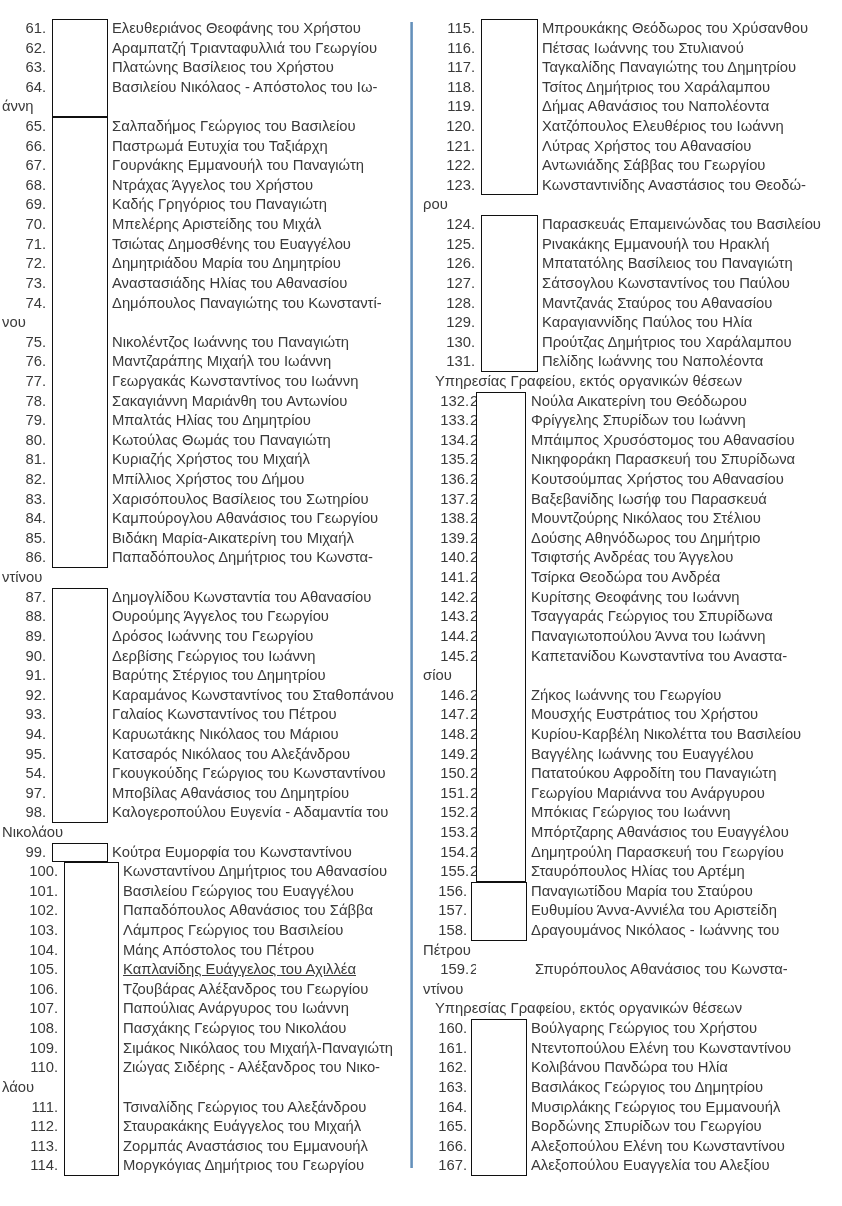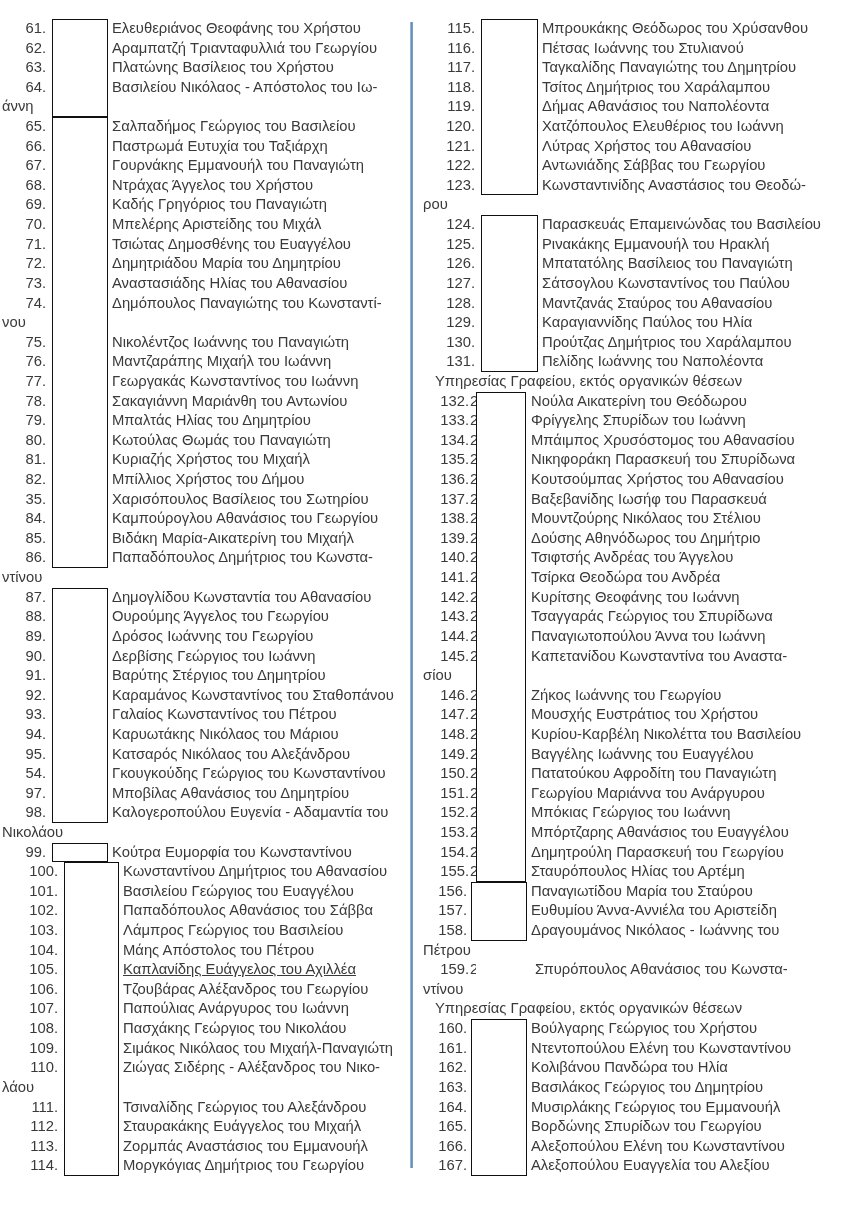--- a/index.html
+++ b/index.html
@@ -148,21 +148,21 @@
         <span class="num" style="width: 46px;">81.</span>
         <div class="box mid" style="left: 52px; width: 54px;"></div>
         <span class="name" style="left: 112px;">Κυριαζής Χρήστος του Μιχαήλ</span>
       </div>
       <div class="row">
         <span class="num" style="width: 46px;">82.</span>
         <div class="box mid" style="left: 52px; width: 54px;"></div>
         <span class="name" style="left: 112px;">Μπίλλιος Χρήστος του Δήμου</span>
       </div>
       <div class="row">
-        <span class="num" style="width: 46px;">35.</span>
+        <span class="num" style="width: 46px;">83.</span>
         <div class="box mid" style="left: 52px; width: 54px;"></div>
         <span class="name" style="left: 112px;">Χαρισόπουλος Βασίλειος του Σωτηρίου</span>
       </div>
       <div class="row">
         <span class="num" style="width: 46px;">84.</span>
         <div class="box mid" style="left: 52px; width: 54px;"></div>
         <span class="name" style="left: 112px;">Καμπούρογλου Αθανάσιος του Γεωργίου</span>
       </div>
       <div class="row">
         <span class="num" style="width: 46px;">85.</span>

